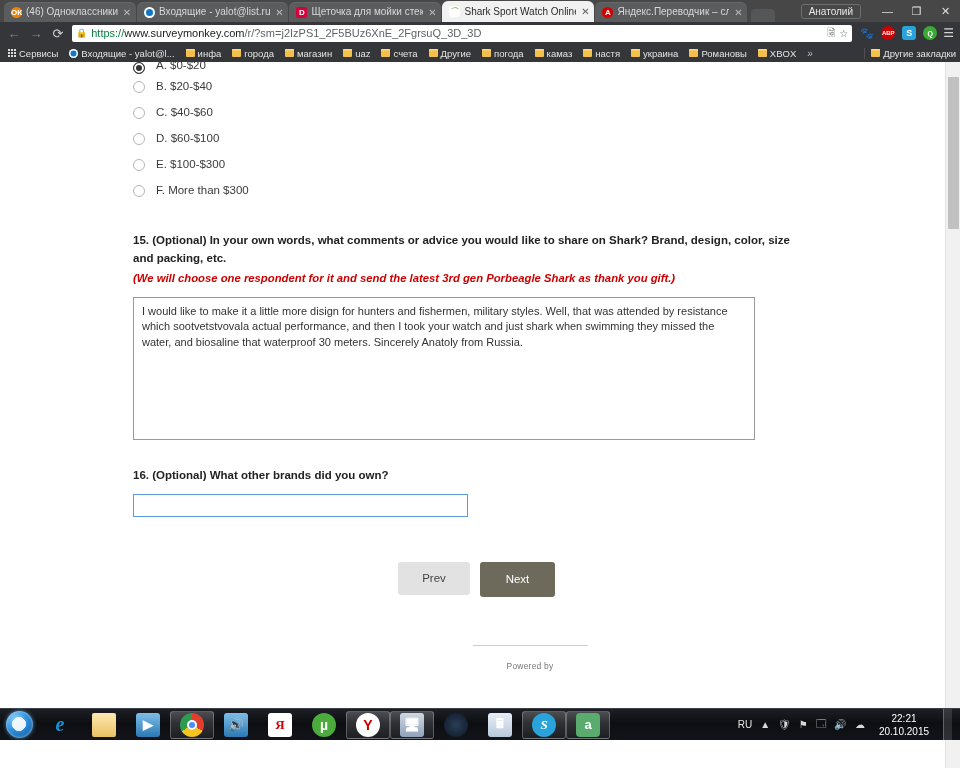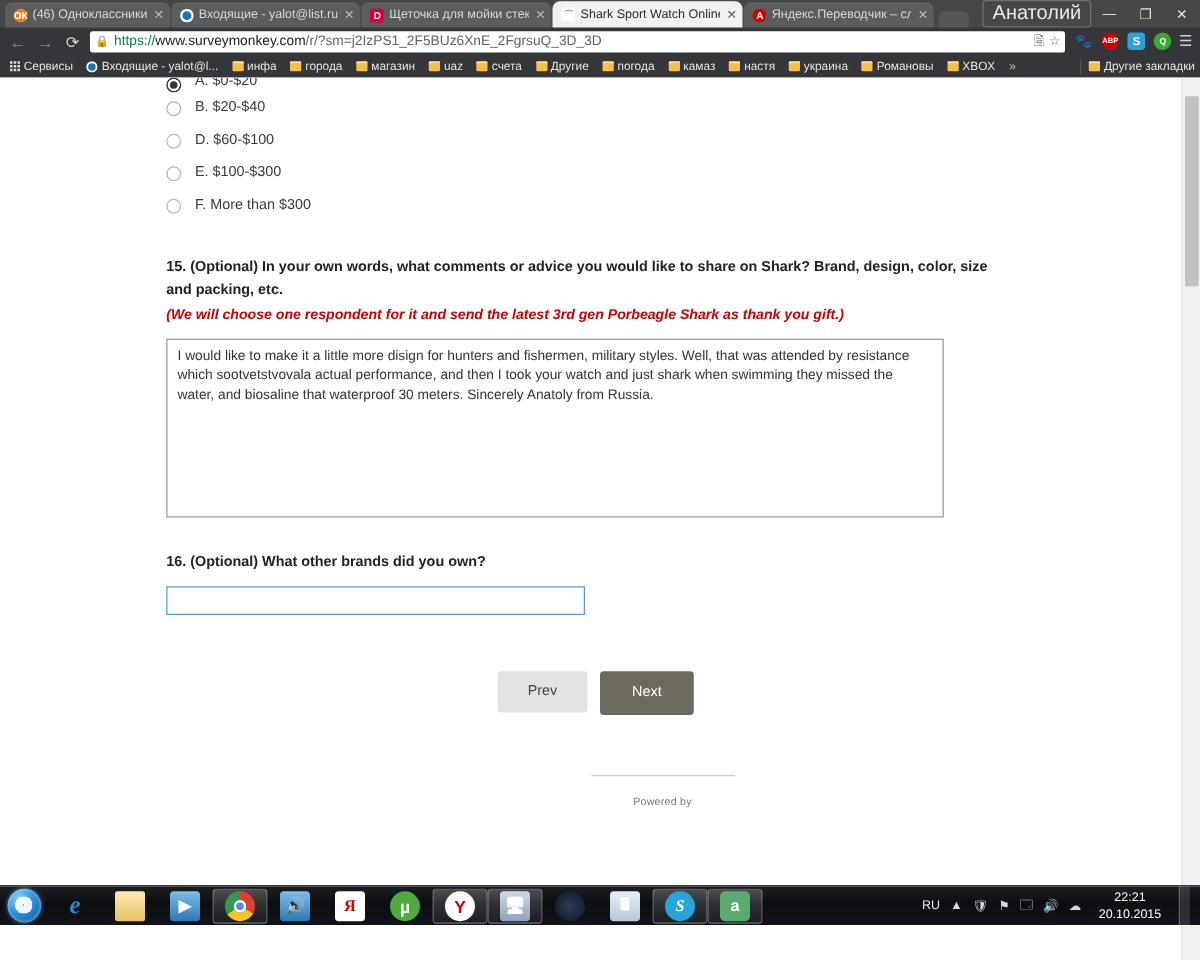--- a/index.html
+++ b/index.html
@@ -43,22 +43,22 @@
   .fav-ya { background: #d40000; border-radius: 50%; }
   .newtab-btn {
     width: 24px; height: 13px; background: #555658; margin-left: 3px;
     border-radius: 4px 4px 0 0; align-self: flex-end;
   }
   .win-controls {
     position: absolute; right: 0; top: 0; height: 22px;
     display: flex; align-items: center; gap: 0px;
   }
   .user-chip {
-    font-size: 16px; color: #e8e8e8; border: 1px solid #6d6e70;
-    border-radius: 3px; padding: 1px 7px; margin-right: 0;
+    font-size: 10px; color: #e8e8e8; border: 1px solid #6d6e70;
+    border-radius: 3px; padding: 1px 7px; margin-right: 12px;
   }
   .win-btn {
     width: 29px; height: 20px; color: #e0e0e0; font-size: 11px;
     display: flex; align-items: center; justify-content: center;
   }
 
   
   .toolbar {
     height: 22px; background: #35363a; display: flex; align-items: center;
     padding: 0 6px; gap: 6px;
@@ -439,20 +439,24 @@
       <div class="survey">
 
         <div class="opt-list">
           <div class="opt cut">
             <span class="radio checked"></span>
             <span class="opt-label">A. $0-$20</span>
           </div>
           <div class="opt">
             <span class="radio"></span>
             <span class="opt-label">B. $20-$40</span>
+          </div>
+          <div class="opt">
+            <span class="radio"></span>
+            <span class="opt-label">C. $40-$60</span>
           </div>
           <div class="opt">
             <span class="radio"></span>
             <span class="opt-label">D. $60-$100</span>
           </div>
           <div class="opt">
             <span class="radio"></span>
             <span class="opt-label">E. $100-$300</span>
           </div>
           <div class="opt">

